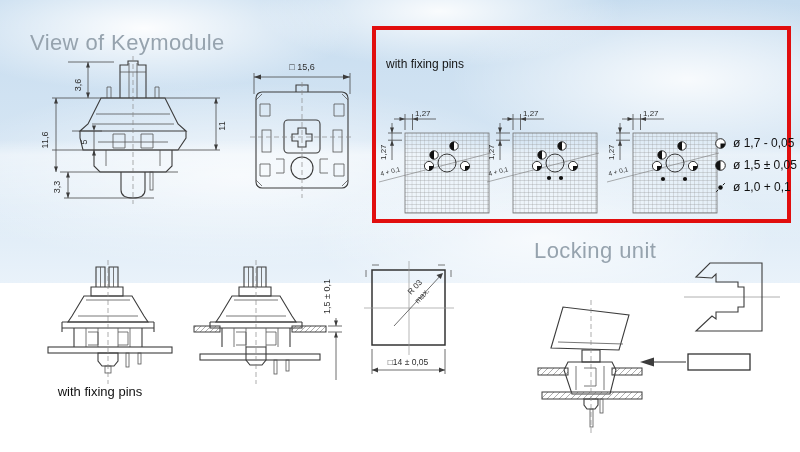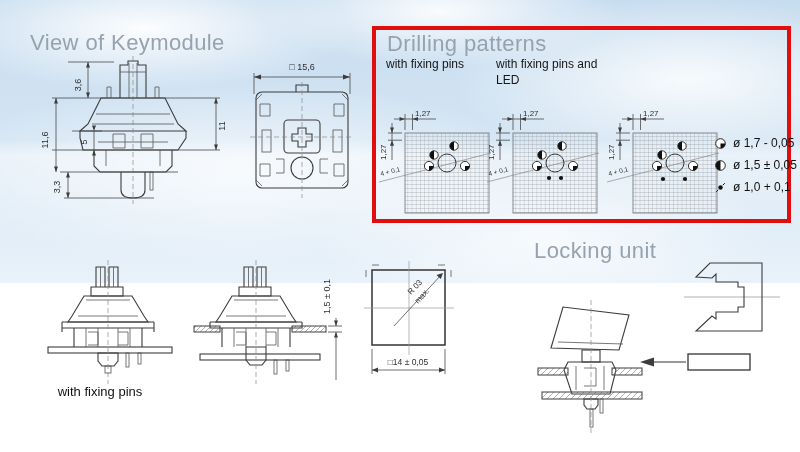--- a/index.html
+++ b/index.html
@@ -139,24 +139,22 @@
 
       <circle class="ln" cx="60" cy="112" r="11"></circle>
       <path class="thin" d="M34,103 h8 v14 h-8 M86,103 h-8 v14 h8"></path>
       <line class="cl" x1="60" y1="26" x2="60" y2="142"></line>
       <line class="cl" x1="8" y1="81" x2="112" y2="81"></line>
     </g>
   </svg>
 
   <div class="redbox"></div>
 
-  <div class="section-title" style="left:387px;top:31px">Drilling patterns</div>
 
   <div class="col-label" style="left:386px;top:56px;width:105px">with fixing pins</div>
-  <div class="col-label" style="left:496px;top:56px;width:125px">with fixing pins and LED</div>
 
   <svg class="abs" style="left:378px;top:100px" width="118" height="118" viewBox="0 0 118 118">
     <defs>
         <pattern id="gridA" width="4.2" height="4" patternUnits="userSpaceOnUse">
       <path d="M4.2,0 L0,0 0,4" fill="none" stroke="#909090" stroke-width="0.55"></path>
         </pattern>
       </defs>
     <rect x="27" y="33" width="84" height="80" fill="url(#gridA)" stroke="#6f6f6f" stroke-width="0.8"></rect>
     <g>
       <line class="dim" x1="27" y1="30" x2="27" y2="14"></line>

